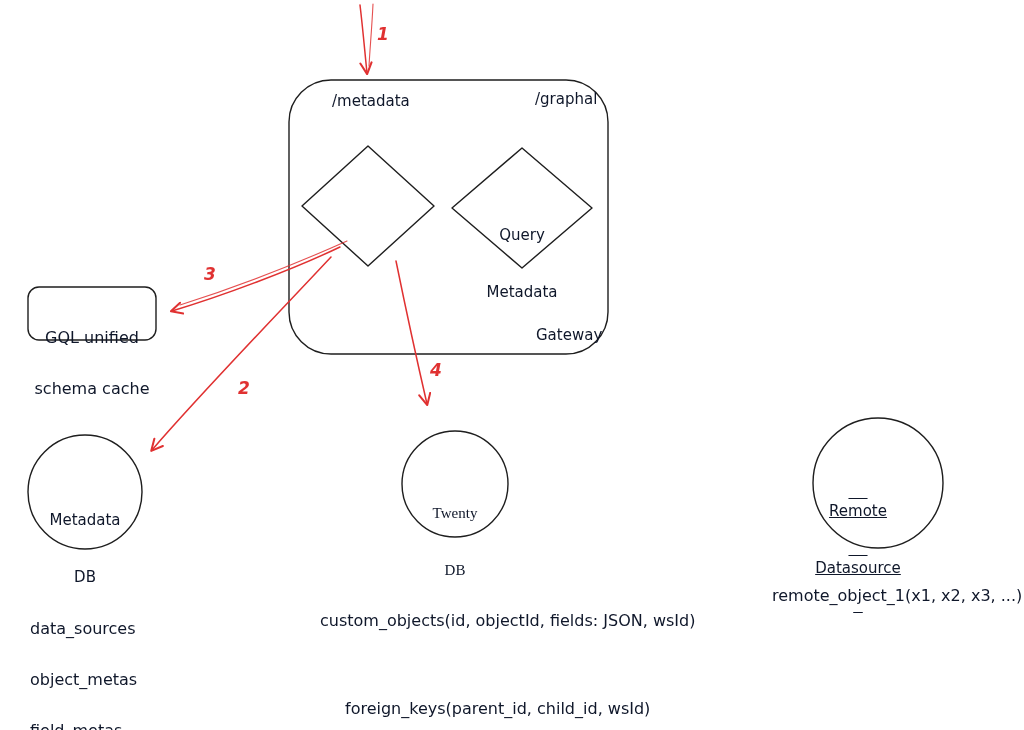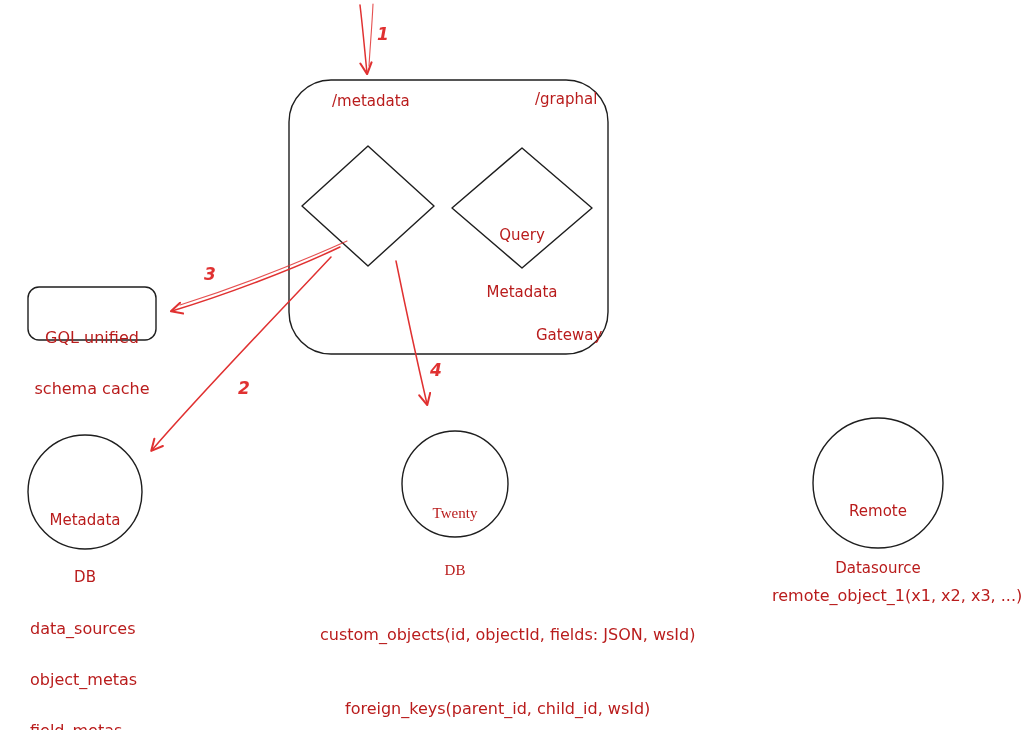--- a/index.html
+++ b/index.html
@@ -14,21 +14,21 @@
   }
   svg.layer {
     position: absolute;
     left: 0; top: 0;
     width: 1024px; height: 730px;
   }
   .label {
     position: absolute;
     font-size: 15px;
     line-height: 19px;
-    color: #b91c1c;
+    color: #0f172a;
     white-space: pre;
   }
   .label.center { text-align: center; }
   .label.small { font-size: 16px; line-height: 17px; }
   .arrow-num {
     position: absolute;
     color: #e03131;
     font-size: 17px;
     font-weight: bold;
     font-style: italic;
@@ -94,29 +94,29 @@
   <div class="arrow-num" style="left:430px; top:360px;">4</div>
 
   <div class="label center" style="left:25px; top:473px; width:120px;">
     <div>Metadata</div>
     <div>DB</div>
   </div>
   <div class="label center" style="left:395px; top:466px; width:120px;font-family:Liberation Serif, serif;">
     <div>Twenty</div>
     <div>DB</div>
   </div>
-  <div class="label center" style="left:808px; top:464px; width:140px;">
+  <div class="label center" style="left:788px; top:464px; width:140px;text-decoration:underline;">
     <div>Remote</div>
     <div>Datasource</div>
   </div>
 
   <div class="label small" style="left:30px; top:586px;">
     <div>data_sources</div>
     <div>object_metas</div>
     <div>field_metas</div>
   </div>
 
-  <div class="label small" style="left:320px; top:626px;">custom_objects(id, objectId, fields: JSON, wsId)</div>
+  <div class="label small" style="left:320px; top:612px;">custom_objects(id, objectId, fields: JSON, wsId)</div>
   <div class="label small" style="left:345px; top:700px;">foreign_keys(parent_id, child_id, wsId)</div>
 
   <div class="label small" style="left:772px; top:587px;">remote_object_1(x1, x2, x3, ...)</div>
 
 </div>
 
 </body></html>

